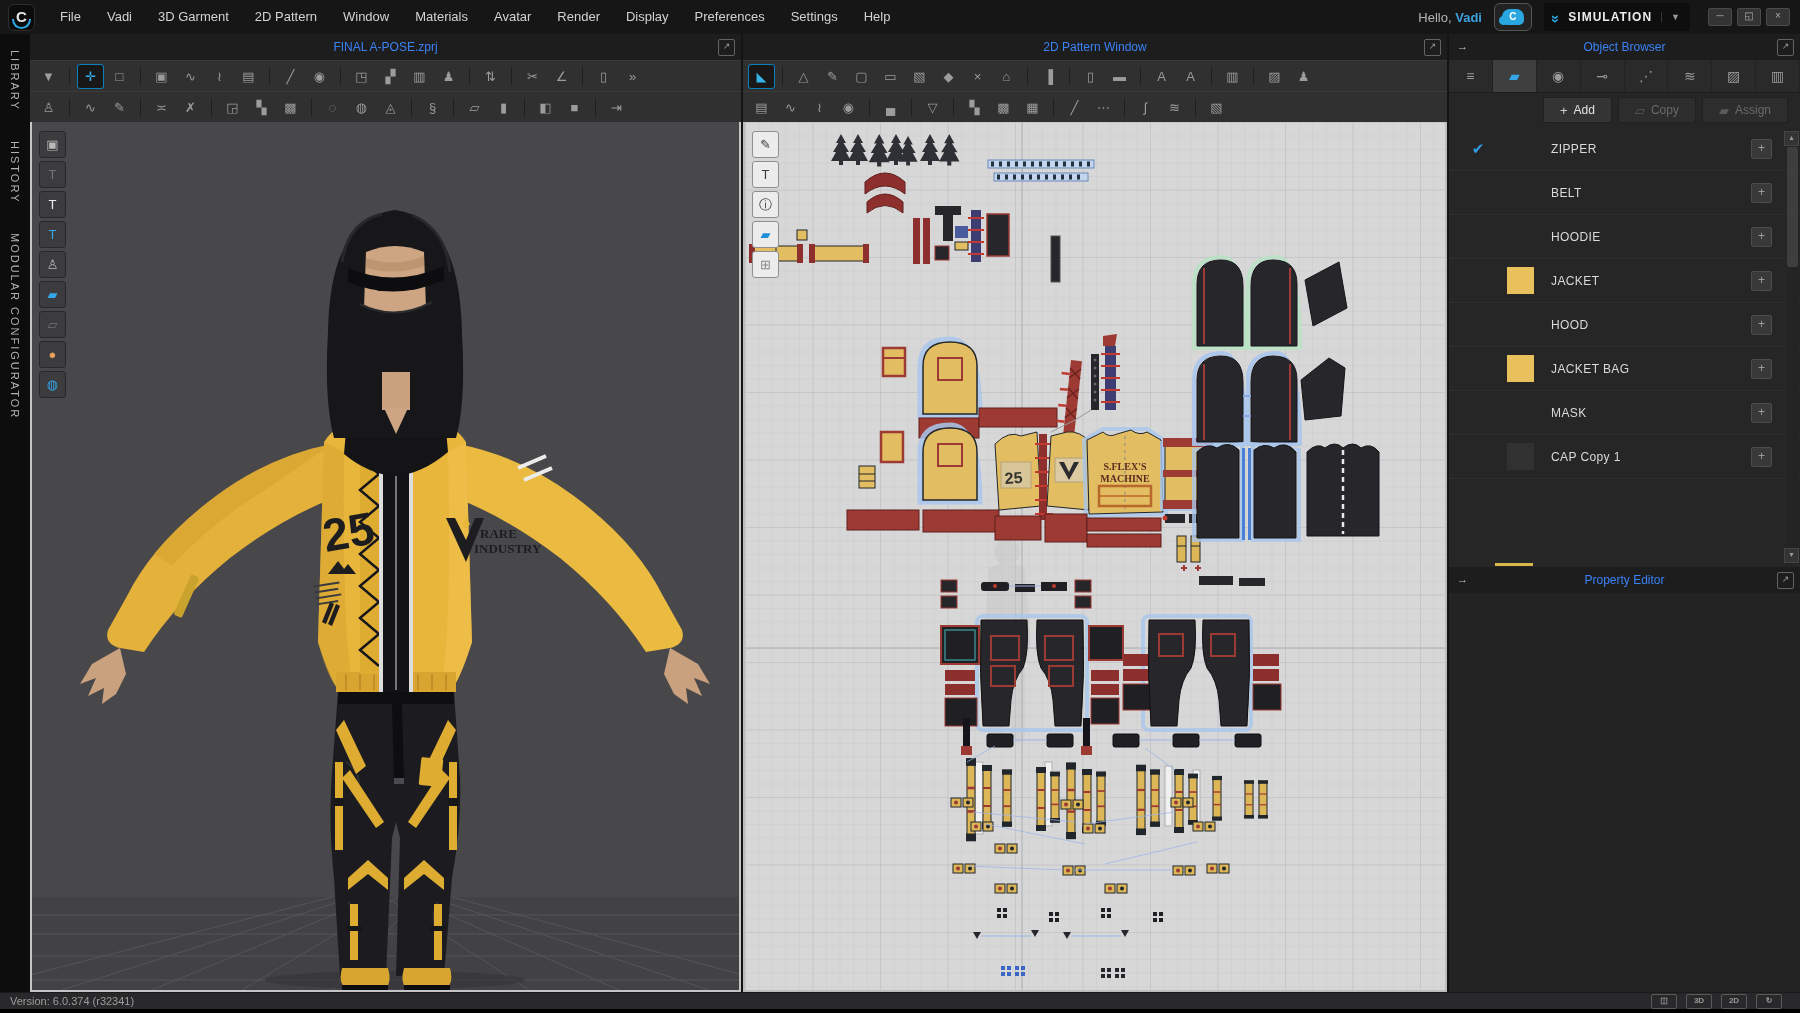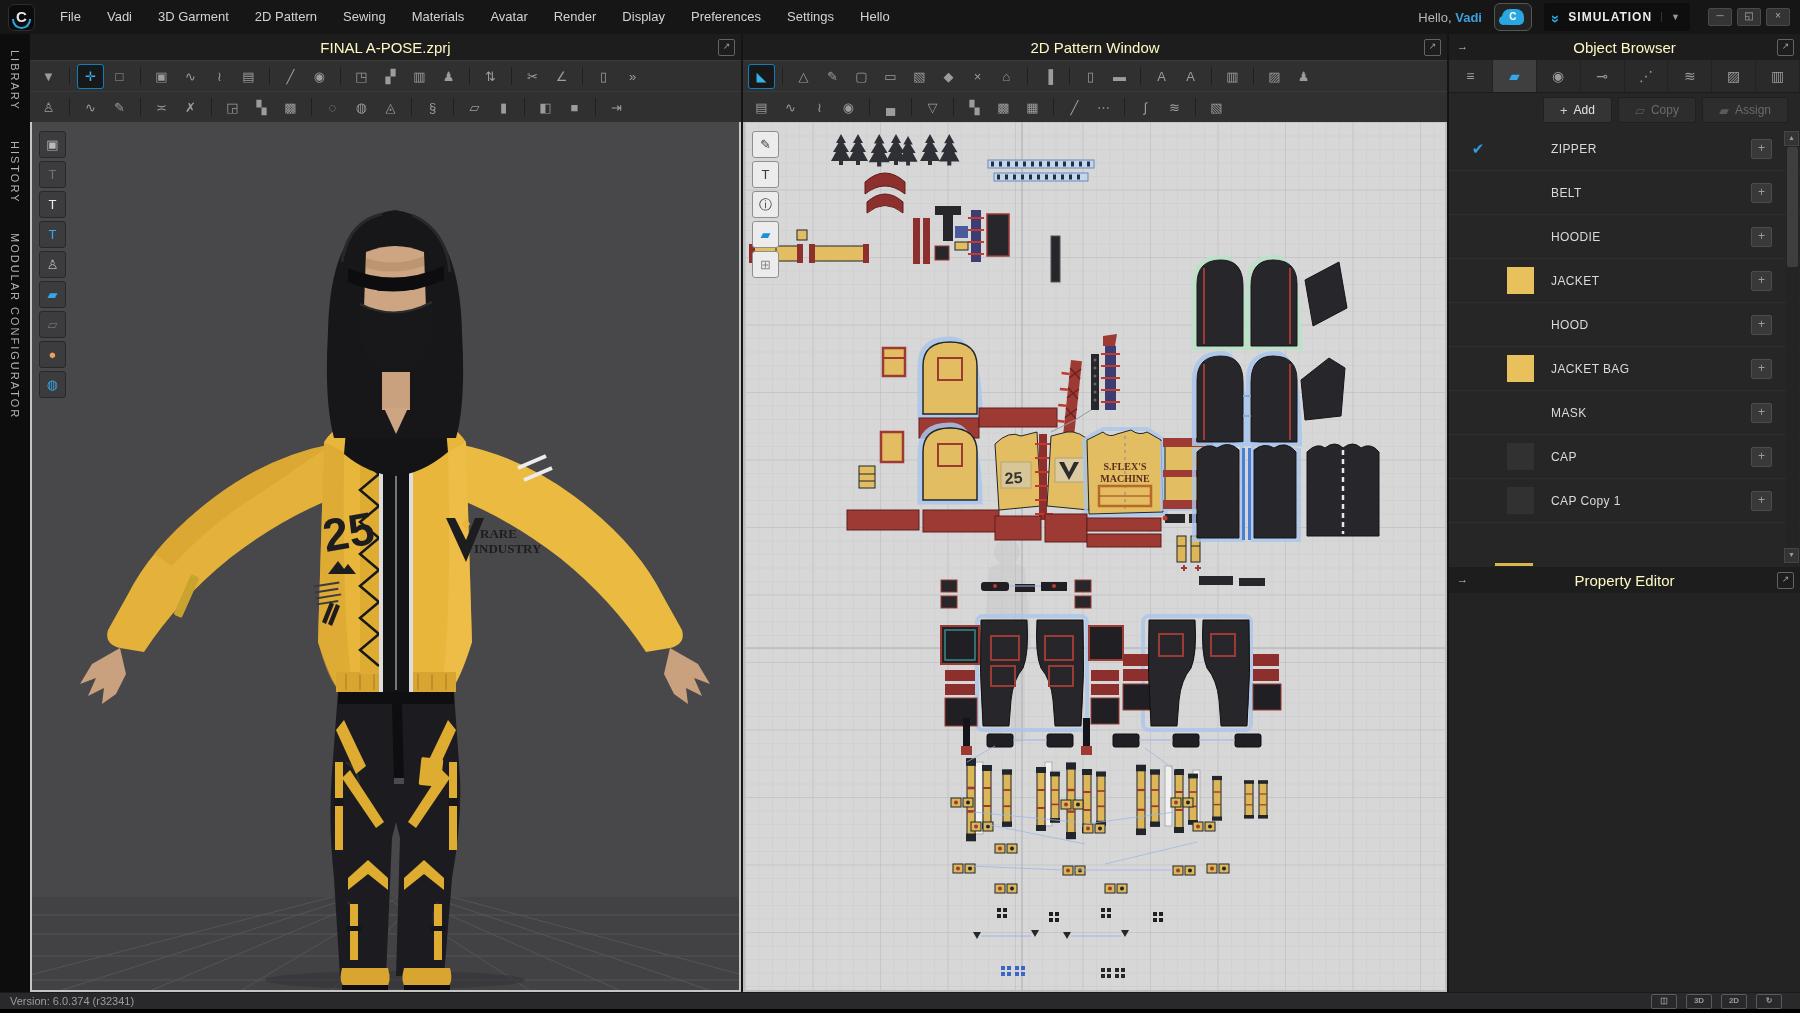--- a/index.html
+++ b/index.html
@@ -33,21 +33,21 @@
   
   .main{position:absolute;top:34px;left:0;right:0;bottom:21px;display:flex;}
   .rail{width:30px;background:#0d0d0d;display:flex;flex-direction:column;align-items:center;
         padding-top:16px;gap:30px;flex:0 0 auto;}
   .rail-tab{writing-mode:vertical-rl;font-size:11px;color:#b2b2b2;letter-spacing:2px;cursor:default;white-space:nowrap;}
   .panel{display:flex;flex-direction:column;background:#2e2e2e;}
   .panel-3d{width:711px;flex:0 0 auto;}
   .panel-2d{width:704px;flex:0 0 auto;margin-left:2px;}
   .panel-right{width:351px;flex:0 0 auto;margin-left:2px;background:#232323;position:relative;}
   .ptitle{height:26px;background:#1d1d1d;display:flex;align-items:center;position:relative;flex:0 0 auto;}
-  .ptitle-text{flex:1;text-align:center;font-size:15px;color:#fef9c3;}
+  .ptitle-text{flex:1;text-align:center;font-size:12px;color:#3b82f6;}
   .popout{position:absolute;right:6px;top:5px;width:15px;height:15px;border:1px solid #636363;
         border-radius:2px;color:#9c9c9c;font-size:9px;line-height:13px;text-align:center;}
   .collapse-arrow{position:absolute;left:6px;top:5px;width:15px;height:15px;color:#c9c9c9;
         font-size:11px;line-height:15px;text-align:center;}
   
   .toolbar{height:30px;background:#303030;border-top:1px solid #3a3a3a;display:flex;align-items:center;
         padding-left:4px;flex:0 0 auto;overflow:hidden;}
   .tool{width:27px;height:25px;border-radius:3px;display:flex;align-items:center;justify-content:center;
         color:#9c9c9c;font-size:13px;flex:0 0 auto;margin:0 1px;cursor:default;}
   .tool i{font-style:normal;}
@@ -117,28 +117,28 @@
 <div id="app">
 
   <div class="topbar">
     <div class="logo">C</div>
     <div style="display:flex">
 
     <span class="menu-item">File</span>
         <span class="menu-item">Vadi</span>
         <span class="menu-item">3D Garment</span>
         <span class="menu-item">2D Pattern</span>
-        <span class="menu-item">Sewing</span>
+        <span class="menu-item">Window</span>
         <span class="menu-item">Materials</span>
         <span class="menu-item">Avatar</span>
         <span class="menu-item">Render</span>
         <span class="menu-item">Display</span>
         <span class="menu-item">Preferences</span>
         <span class="menu-item">Settings</span>
-        <span class="menu-item">Hello</span>
+        <span class="menu-item">Help</span>
       </div>
     <div class="top-right">
       <span class="greeting">
         <span>Hello,</span>
         <b>Vadi</b>
       </span>
       <span class="cloud-btn">
         <span class="cloud">C</span>
       </span>
       <span class="sim-box">
@@ -1089,26 +1089,20 @@
             </div>
 
 
             <div class="obj-row">
               <span class="check"></span>
               <span class="swatch none"></span>
               <span class="obj-label">MASK</span>
               <span class="row-add"></span>
             </div>
 
-            <div class="obj-row">
-              <span class="check"></span>
-              <span class="swatch dark"></span>
-              <span class="obj-label">CAP</span>
-              <span class="row-add"></span>
-            </div>
 
             <div class="obj-row">
               <span class="check"></span>
               <span class="swatch dark"></span>
               <span class="obj-label">CAP Copy 1</span>
               <span class="row-add"></span>
             </div>
           </div>
         <div class="scroll-track">
           <span class="scroll-btn scroll-up">▲</span>

